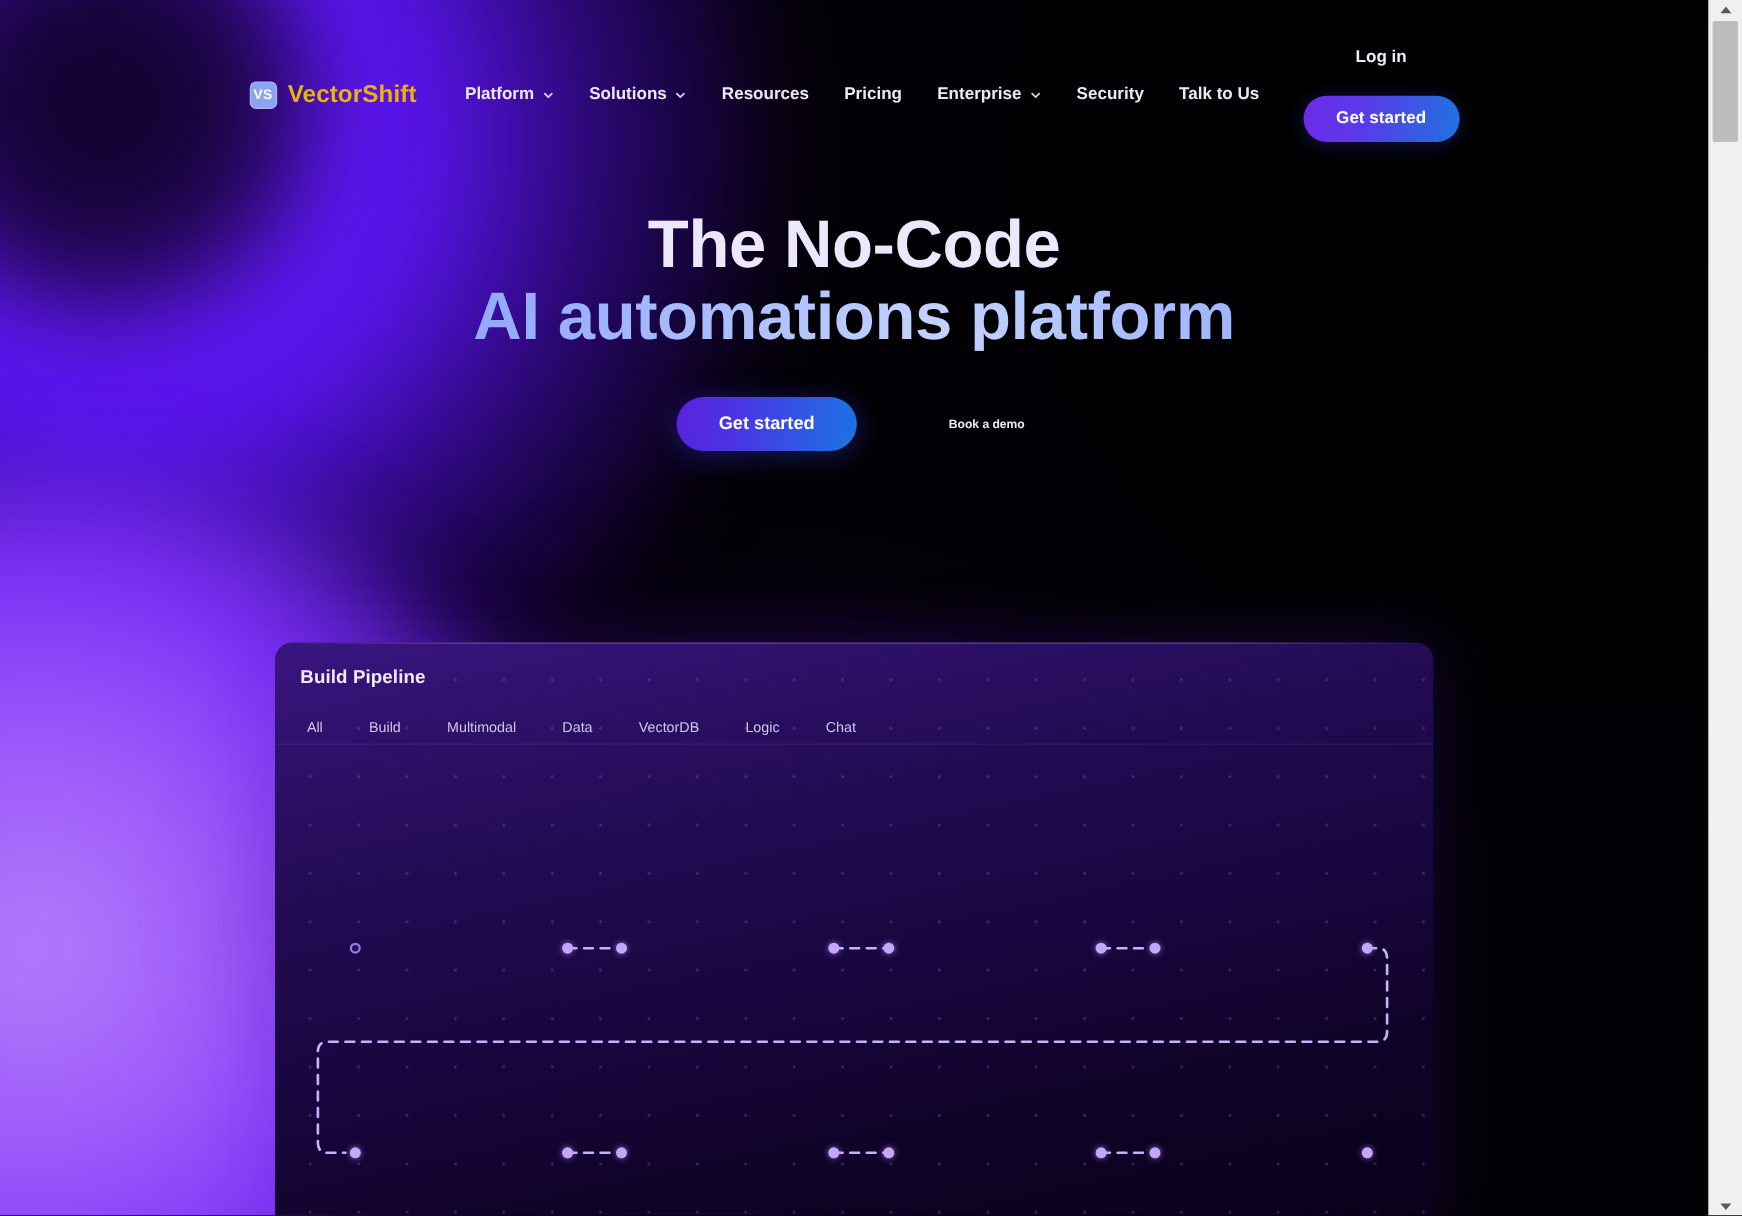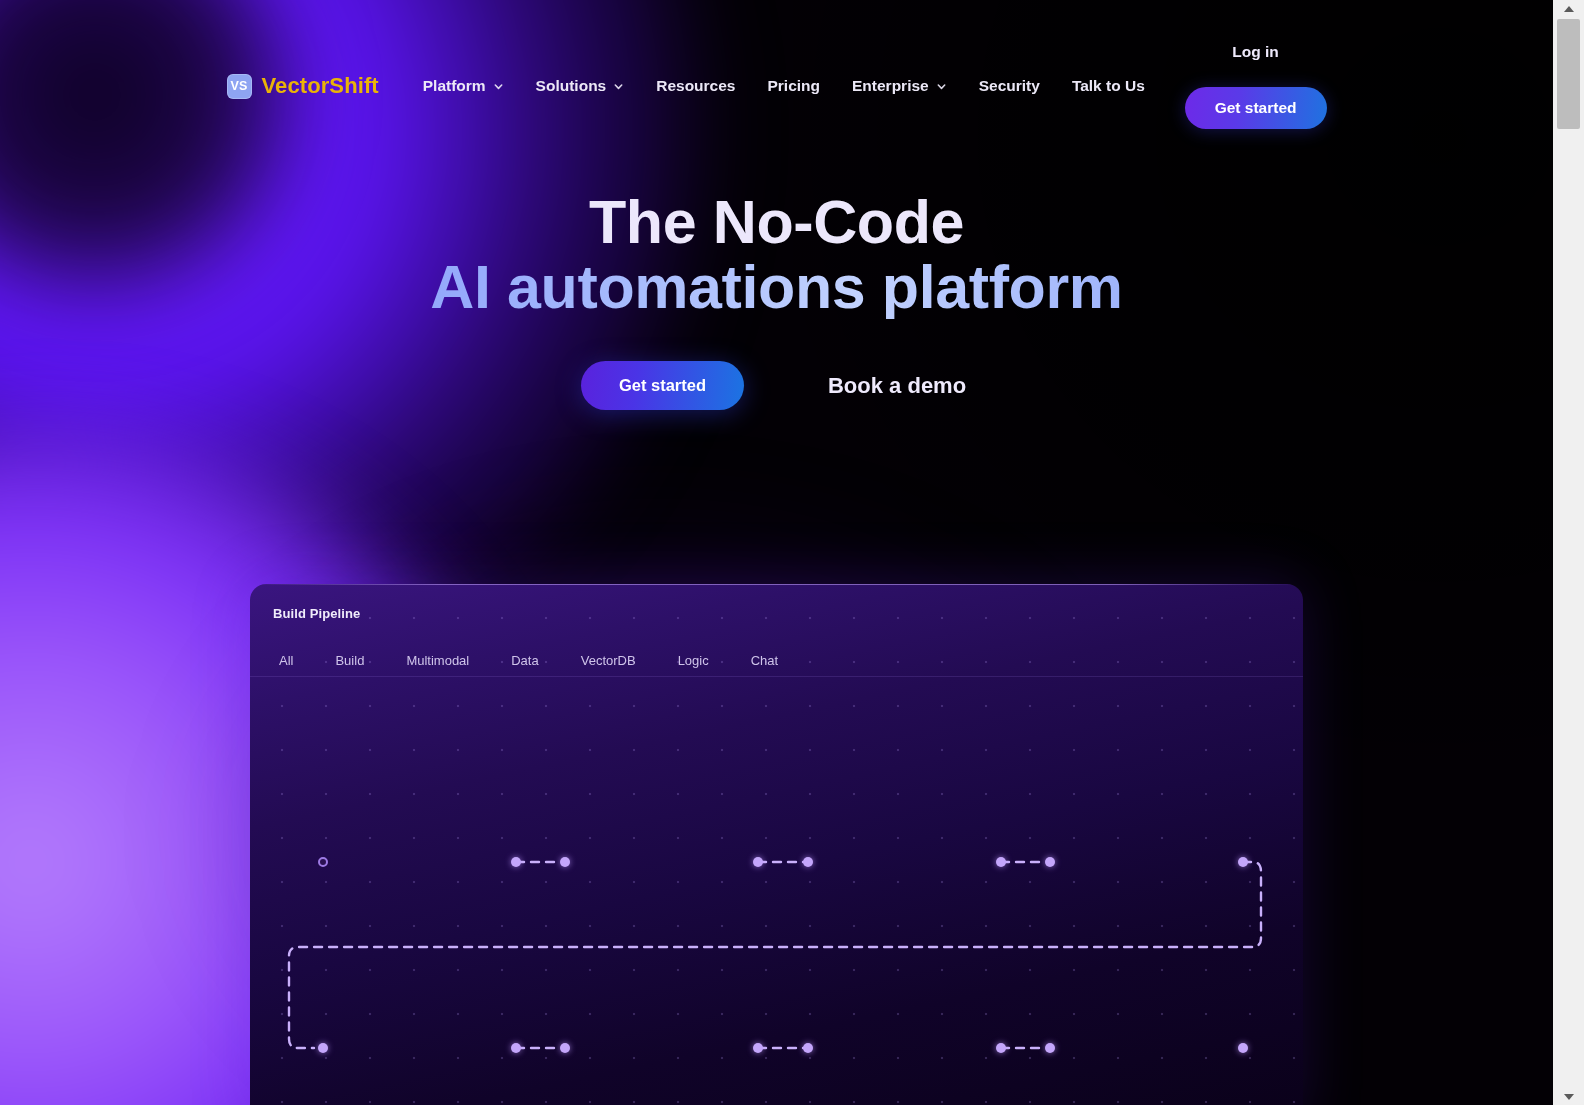--- a/index.html
+++ b/index.html
@@ -103,21 +103,21 @@
     background:linear-gradient(92deg,#93a8fb 0%,#a8bcfd 30%,#c2d2ff 62%,#9fb4fb 100%);
     -webkit-background-clip:text; background-clip:text; color:transparent;
   }
   .sub {
     margin-top:32px; width:640px; text-align:center;
     font-size:18.5px; line-height:1.62; font-weight:500; color:#e4def5;
   }
   .cta-row { margin-top:42px; display:flex; align-items:center; gap:30px; }
   .btn-demo {
     background:none; border:0; cursor:pointer; font-family:inherit;
-    font-size:22px; font-weight:700; color:#efeafd; padding:10px 6px;margin-left:48px;
+    font-size:11px; font-weight:700; color:#efeafd; padding:10px 6px;margin-left:48px;
   }
   .btn-hero {
     font-size:16.5px; padding:15px 38px;
     background:linear-gradient(96deg,#5a22dd 0%,#4a34e6 34%,#1b74e2 100%);
     box-shadow:0 4px 26px rgba(48,60,225,.40);
   }
 
   
   .panel {
     position:absolute; left:250px; top:584px; width:1053px; height:540px;
@@ -130,21 +130,21 @@
     background-image:radial-gradient(circle, rgba(190,160,255,.22) 1px, rgba(0,0,0,0) 1.6px);
     background-size:44px 44px; background-position:10px 12px;
     pointer-events:none;
   }
   .panel-top-edge {
     position:absolute; left:0; top:0; width:100%; height:1px;
     background:linear-gradient(90deg, rgba(180,140,255,.0) 0%, rgba(196,163,255,.55) 18%, rgba(196,163,255,.55) 82%, rgba(180,140,255,0) 100%);
   }
   .panel-title {
     position:absolute; left:23px; top:22px;
-    font-size:13px; font-weight:700; color:#f0ecfb; letter-spacing:.1px;
+    font-size:17px; font-weight:700; color:#f0ecfb; letter-spacing:.1px;
   }
   .panel-tabs {
     position:absolute; left:24px; top:64px; display:flex; align-items:center;gap:16px;
   }
   .ptab {
     font-size:13px; font-weight:500; color:#cfc4ea; cursor:pointer;
     padding:5px 13px; white-space:nowrap;
   }
   .ptab:first-child { padding-left:5px; }
   .panel-divider {

